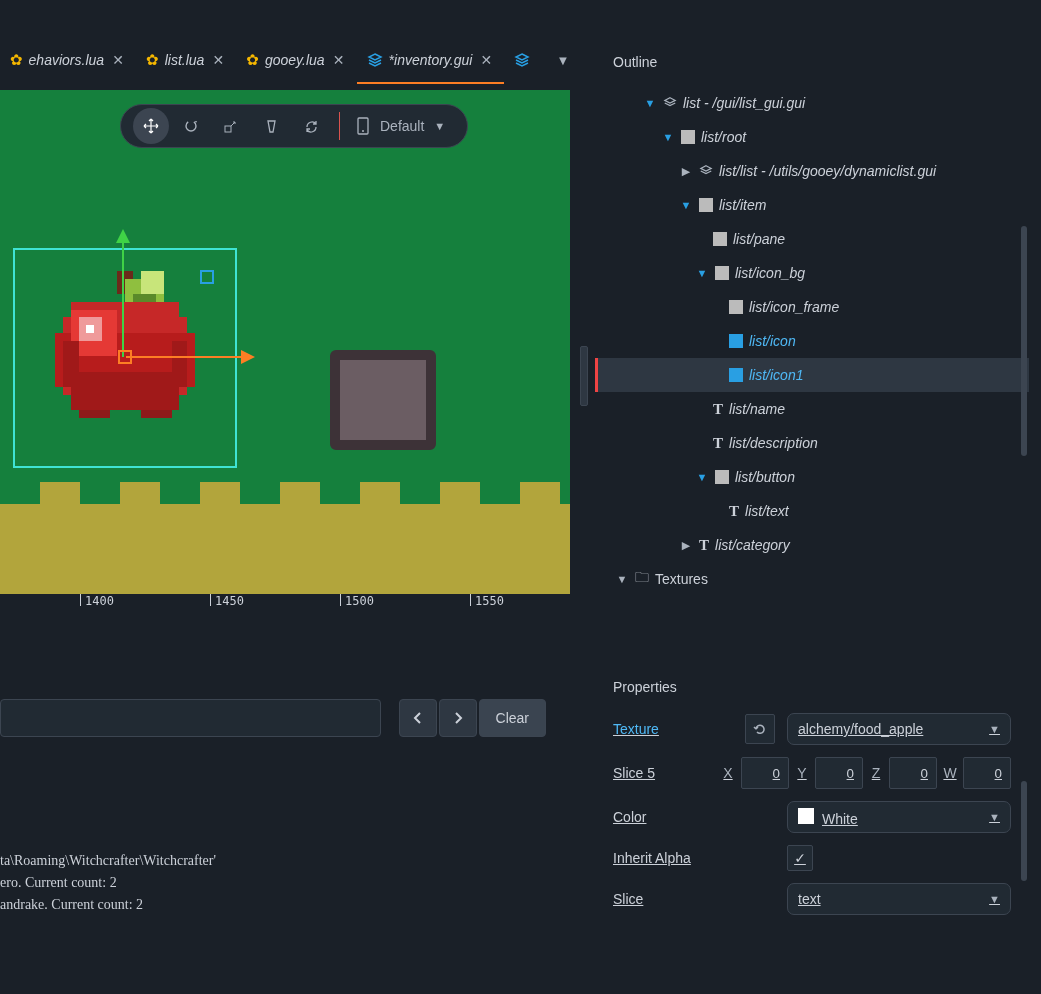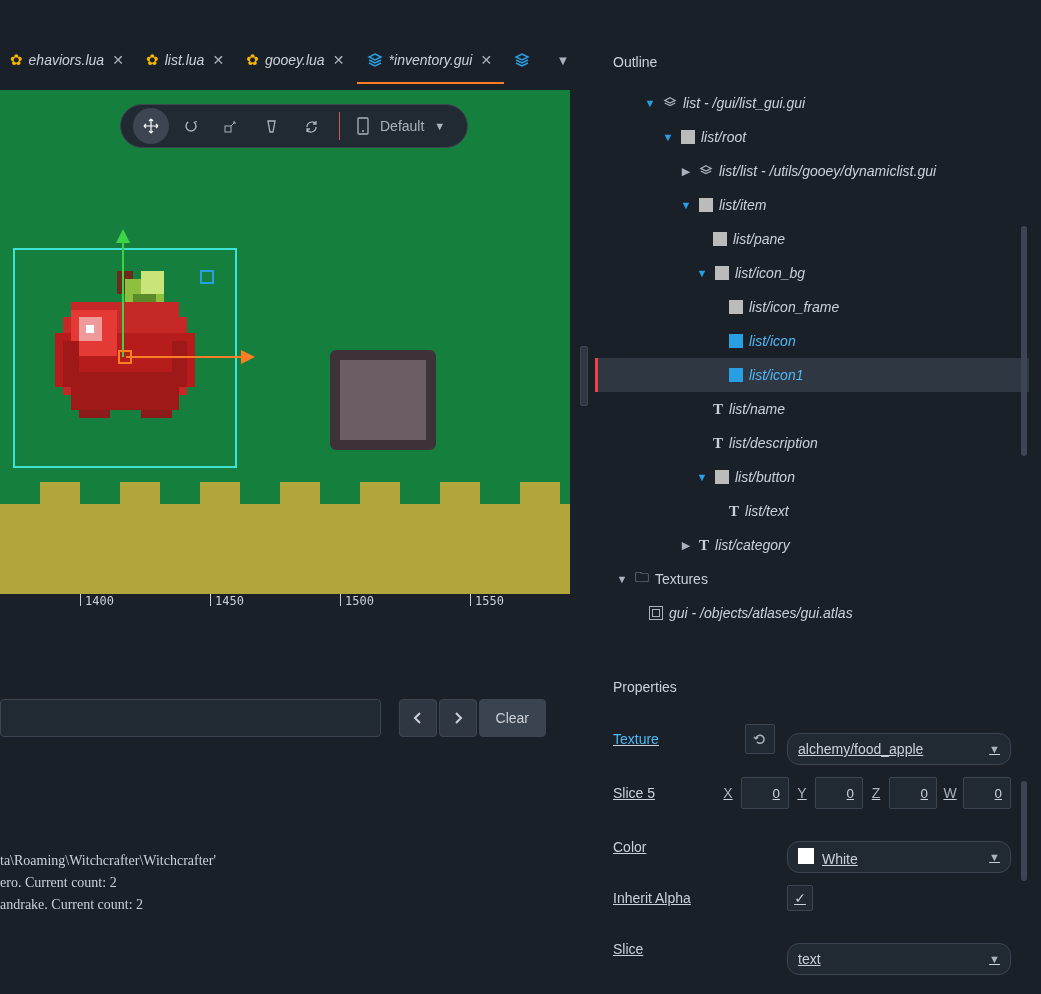--- a/index.html
+++ b/index.html
@@ -306,22 +306,21 @@
   }
   .dropdown {
     flex: 1;
     display: flex;
     align-items:center;
     justify-content: space-between;
     height: 32px;
     background: #212a33;
     border: 1px solid #3c4551;
     padding: 0 10px;
-    border-radius: 12px;
-    margin-top: 20px;
+    border-radius: 7px;
   }
   .num-input {
     width: 48px; height: 32px;
     background: #212a33;
     border: 1px solid #3c4551;
     color: #ccd1d9;
     text-align: right;
     padding-right: 8px;
     border-radius:2px;
   }
@@ -558,24 +557,20 @@
     <div class="tree-row" style="padding-left:84px">
         <span class="exp gray">▶</span>
         <span class="text-icon-node">T</span>
         <span>list/category</span>
       </div>
     <div class="tree-row" style="padding-left:20px;font-style:normal">
         <span class="exp gray">▼</span>
         <span class="folder-icon">🗀</span>
         <span>Textures</span>
       </div>
-    <div class="tree-row" style="padding-left:54px">
-        <span class="atlas-icon-node"></span>
-        <span>gui - /objects/atlases/gui.atlas</span>
-      </div>
   </div>
   <div class="scrollbar-v"></div>
 </div>
 
 <div class="props-panel">
   <div class="panel-header">Properties</div>
 
   <div class="prop-row">
     <span class="prop-label modified">Texture</span>
     <div class="reset-btn">

